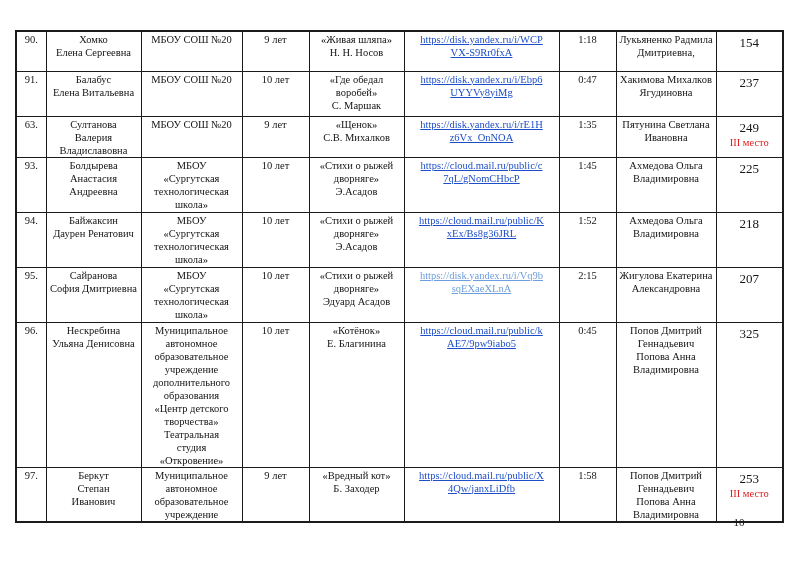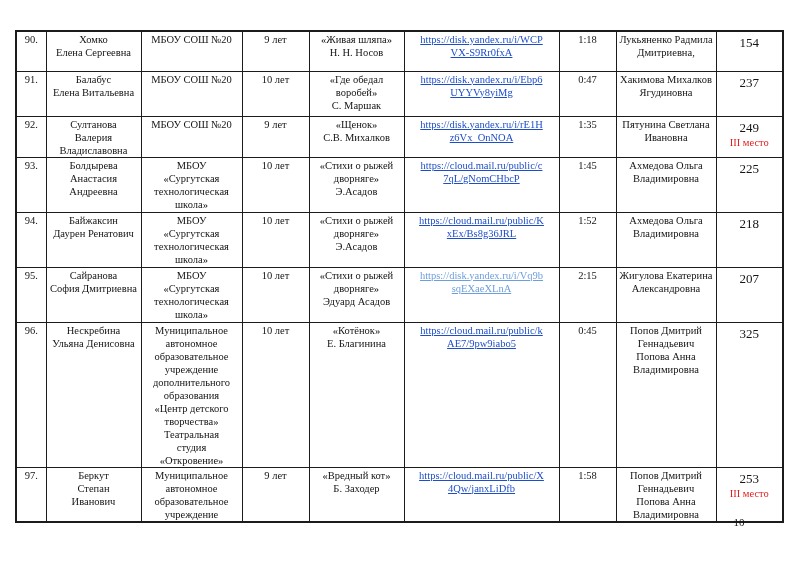--- a/index.html
+++ b/index.html
@@ -117,21 +117,21 @@
 воробей»
 С. Маршак</td>
           <td class="c-link"><a class="video-link">https://disk.yandex.ru/i/Ebp6
 UYYVy8yiMg</a></td>
           <td class="c-time">0:47</td>
           <td class="c-teacher">Хакимова Михалков
 Ягудиновна</td>
           <td class="c-score"><div class="score-value">237</div></td>
         </tr>
         <tr>
-          <td class="c-num">92.</td>
+          <td class="c-num">63.</td>
           <td class="c-name">Султанова
 Валерия
 Владиславовна</td>
           <td class="c-school">МБОУ СОШ №20</td>
           <td class="c-age">9 лет</td>
           <td class="c-title">«Щенок»
 С.В. Михалков</td>
           <td class="c-link"><a class="video-link">https://disk.yandex.ru/i/rE1H
 z6Vx_OnNOA</a></td>
           <td class="c-time">1:35</td>

